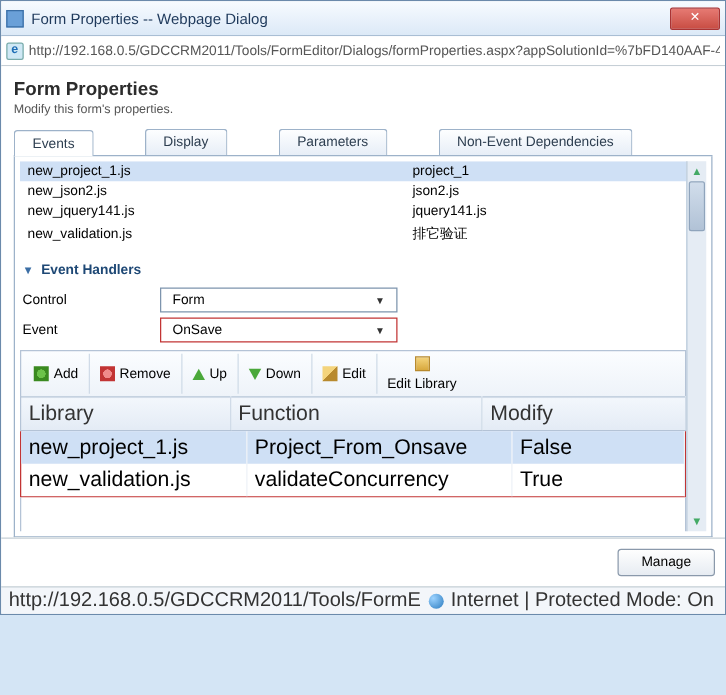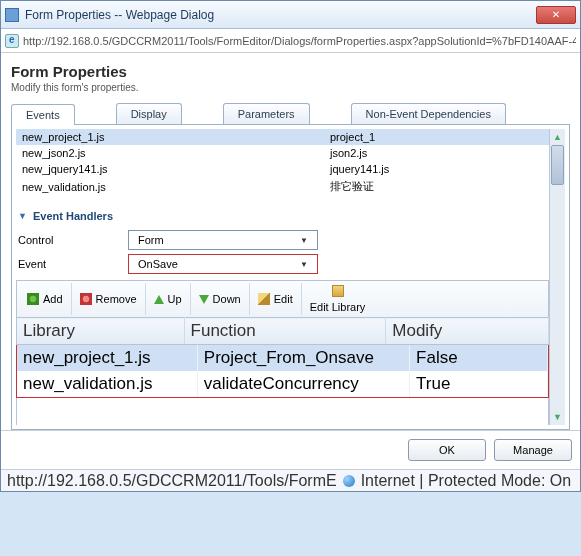--- a/index.html
+++ b/index.html
@@ -178,21 +178,20 @@
         <div class="gridbody"></div>
       </div>
       <div class="scroll">
         <div class="arrow">▲</div>
         <div class="thumb" style="top:16px;height:40px;"></div>
         <div class="arrow" style="position:absolute;bottom:0;width:100%;">▼</div>
       </div>
     </div>
   </div>
   <div class="bottom">
-    <button class="btn">OK</button>
     <button class="btn">Manage</button>
   </div>
   <div class="status">
     <span>http://192.168.0.5/GDCCRM2011/Tools/FormE</span>
     <span class="globe"></span>
     <span>Internet | Protected Mode: On</span>
   </div>
 </div>
 
 </body></html>

